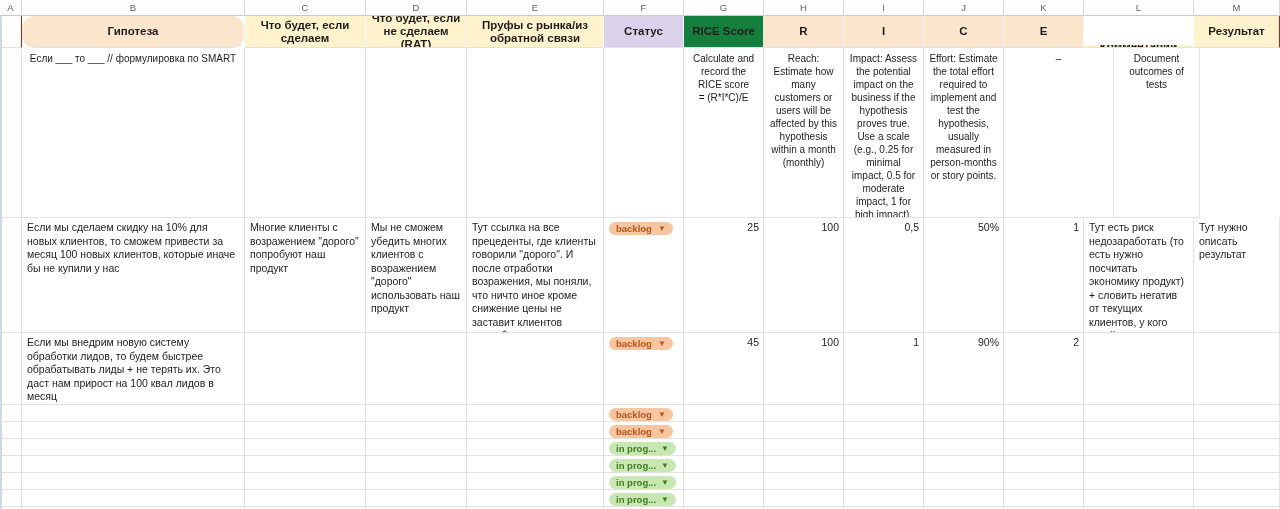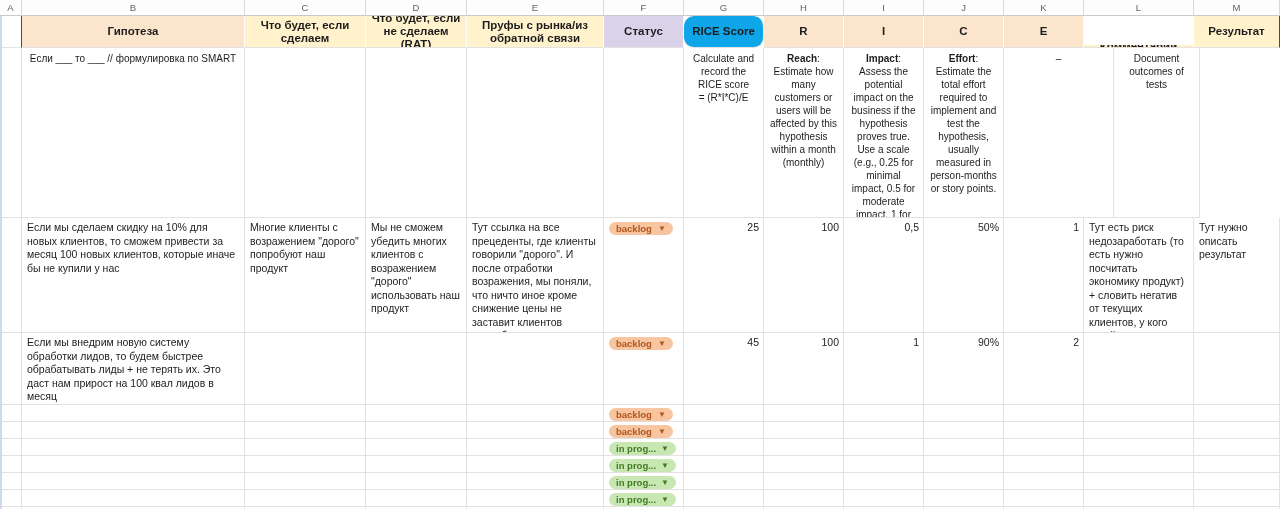--- a/index.html
+++ b/index.html
@@ -39,21 +39,21 @@
   .rp .cell{ padding-top:2px; }
   .num{ text-align:right; padding-right:4px; font-size:10.5px; }
   .chip{
     display:inline-flex; align-items:center; justify-content:space-between;
     min-width:64px; height:13px; border-radius:7px; padding:0 7px;
     font-size:9.5px; font-weight:700; line-height:13px; cursor:default; margin-top:1px;
     white-space:nowrap;
   }
   .chip-arrow{ font-size:8px; margin-left:5px; transform:translateY(-0.5px); }
   .dash{ padding-top:4px; }
-  b{ font-weight:700; }
+  b{ font-weight:400; }
 </style>
 </head>
 <body>
 
 <div class="sheet">
 
   <div class="row letters">
     <div class="cell cA">A</div>
     <div class="cell cB">B</div>
     <div class="cell cC">C</div>
@@ -64,26 +64,26 @@
     <div class="cell cH">H</div>
     <div class="cell cI">I</div>
     <div class="cell cJ">J</div>
     <div class="cell cK">K</div>
     <div class="cell cL">L</div>
     <div class="cell cM">M</div>
   </div>
 
   <div class="row r1">
     <div class="cell cA"></div>
-    <div class="cell cB bg-peach" style="background: rgb(252, 229, 205);">Гипотеза</div>
+    <div class="cell cB bg-peach" style="background: rgb(252, 229, 205); border-radius: 13px;">Гипотеза</div>
     <div class="cell cC bg-yellow" style="background: rgb(255, 242, 204);">Что будет, если сделаем</div>
     <div class="cell cD bg-yellow" style="background: rgb(255, 242, 204);">Что будет, если не сделаем  (RAT)</div>
     <div class="cell cE bg-yellow" style="background: rgb(255, 242, 204);">Пруфы с рынка/из обратной связи</div>
     <div class="cell cF bg-purple" style="background: rgb(217, 210, 233);">Статус</div>
-    <div class="cell cG bg-peach" style="background: #0ea5e9; border-radius: 10px;">RICE Score</div>
+    <div class="cell cG bg-peach" style="background: #15803d;">RICE Score</div>
     <div class="cell cH bg-peach" style="background: rgb(252, 229, 205);">R</div>
     <div class="cell cI bg-peach" style="background: rgb(252, 229, 205);">I</div>
     <div class="cell cJ bg-peach" style="background: rgb(252, 229, 205);">C</div>
     <div class="cell cK bg-peach" style="background: rgb(252, 229, 205);">E</div>
     <div class="cell cL bg-yellow" style="background: rgb(255, 242, 204); margin-top: 29px;">Комментарии</div>
     <div class="cell cM bg-yellow" style="background: rgb(255, 242, 204);">Результат</div>
   </div>
 
   <div class="row r2">
     <div class="cell cA"></div>

